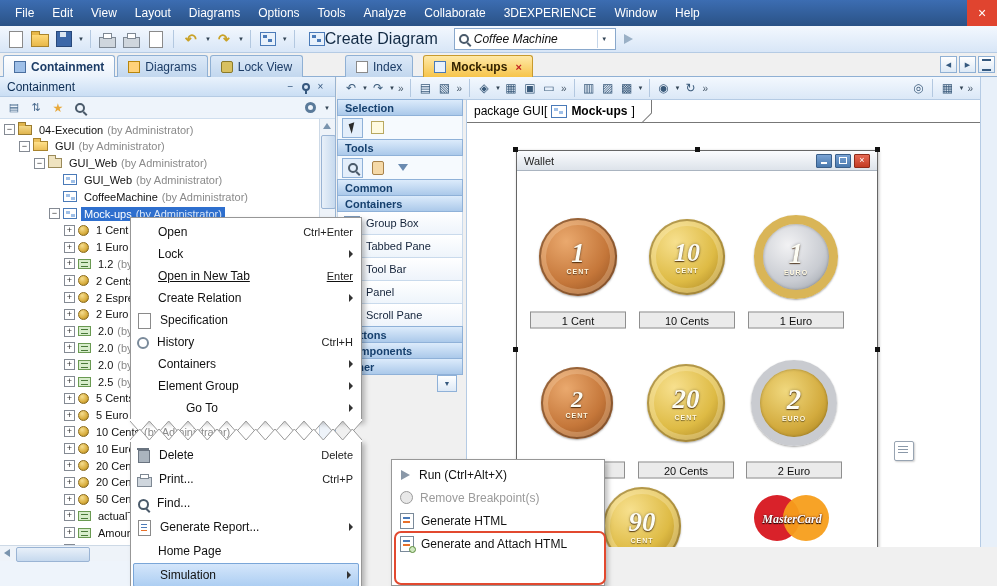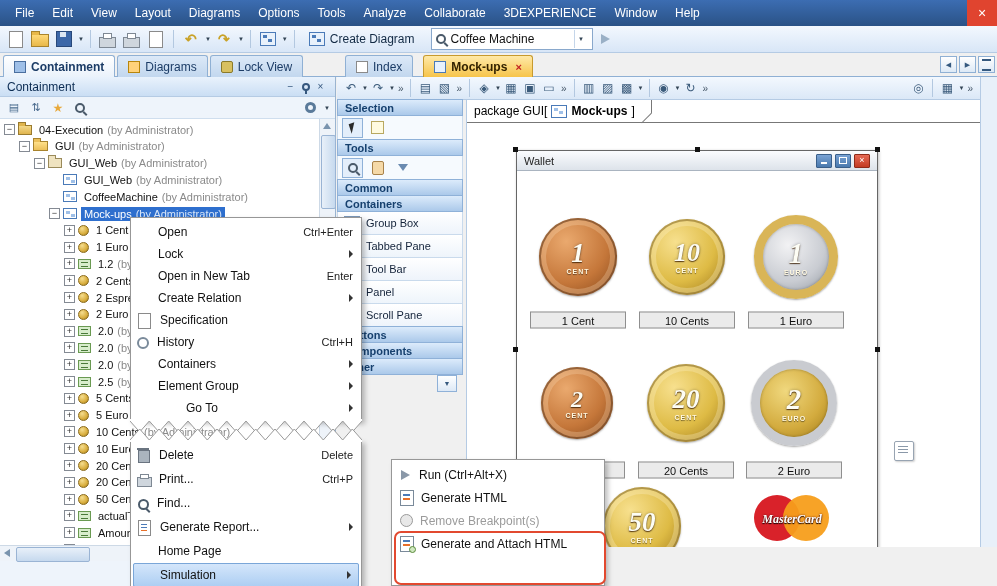--- a/index.html
+++ b/index.html
@@ -25,23 +25,23 @@
   .ic-folder::before{content:"";position:absolute;left:-1px;top:-4px;width:7px;height:3px;background:#e8b84a;border:1px solid #a8832d;border-bottom:none;}
   .ic-save{width:14px;height:14px;background:#3c67a8;border:1px solid #28487a;position:relative;}
   .ic-save::before{content:"";position:absolute;left:3px;top:0;width:6px;height:5px;background:#dce6f2;}
   .ic-print{width:15px;height:9px;background:#cfd6dd;border:1px solid #7e8893;position:relative;margin-top:6px;}
   .ic-print::before{content:"";position:absolute;left:3px;top:-5px;width:7px;height:4px;background:#fff;border:1px solid #7e8893;}
   .arr{font-size:14px;color:#c9a227;font-weight:bold;line-height:1;}
   .ic-diagblue{width:14px;height:12px;border:1px solid #4a7ab8;background:#e8f1fb;position:relative;}
   .ic-diagblue::before{content:"";position:absolute;left:2px;top:2px;width:4px;height:3px;background:#4a7ab8;box-shadow:5px 4px 0 #4a7ab8;}
   .magn{width:6px;height:6px;border:2px solid #4a5a6a;border-radius:50%;position:relative;flex:none;}
   .magn::after{content:"";position:absolute;width:2px;height:5px;background:#4a5a6a;transform:rotate(-45deg);left:7px;top:6px;}
-  #create-diagram{display:flex;align-items:center;gap:5px;padding:2px 8px;font-size:12px;color:#122a44;}
+  #create-diagram{display:flex;align-items:center;padding:2px 8px;font-size:16px;color:#122a44;}
   #scope-combo{display:flex;align-items:center;width:152px;height:20px;background:#fff;
-               border:1px solid #89a8cc;margin-left:6px;padding:0 4px;font-size:12px;color:#111;}
+               border:1px solid #89a8cc;margin-left:6px;padding:0 4px;font-size:12px;color:#111;font-style:italic;}
   #scope-combo .cv{flex:1;padding-left:5px;white-space:nowrap;overflow:hidden;}
   .dd{width:13px;height:18px;display:flex;align-items:center;justify-content:center;font-size:6px;color:#345;border-left:1px solid #c5d6ea;}
   .play{width:0;height:0;border-left:9px solid #9ab0c6;border-top:5px solid transparent;border-bottom:5px solid transparent;}
   
   #tabrow{position:absolute;left:0;top:53px;width:100%;height:24px;border-bottom:1px solid #8fb0d4;box-sizing:border-box;}
   #left-tabs{position:absolute;left:3px;bottom:-1px;display:flex;gap:2px;}
   #doc-tabs{position:absolute;left:345px;bottom:-1px;display:flex;gap:10px;}
   .tab,.dtab{display:flex;align-items:center;gap:5px;height:22px;padding:0 10px;
        background:linear-gradient(#dce9f8,#c2d7ee);border:1px solid #8fb0d4;border-bottom:none;
        border-radius:3px 3px 0 0;font-size:12px;color:#1c3c66;box-sizing:border-box;}
@@ -711,21 +711,21 @@
           </div>
           <div class="coin gold" style="left: 169px; top: 232px; width: 78px; height: 78px;">
             <span class="val" style="font-size: 27px;">20</span>
             <span class="sub">CENT</span>
           </div>
           <div class="coin euro2" style="left: 277px; top: 232px; width: 86px; height: 86px;">
             <span class="val" style="font-size: 29px;">2</span>
             <span class="sub">EURO</span>
           </div>
           <div class="coin gold" style="left: 125px; top: 355px; width: 78px; height: 78px;">
-            <span class="val" style="font-size: 27px;">50</span>
+            <span class="val" style="font-size: 27px;">90</span>
             <span class="sub">CENT</span>
           </div>
           <div class="coin-label" style="left: 61px; top: 149px;">1 Cent</div>
           <div class="coin-label" style="left: 170px; top: 149px;">10 Cents</div>
           <div class="coin-label" style="left: 279px; top: 149px;">1 Euro</div>
           <div class="coin-label" style="left: 60px; top: 299px;">2 Cents</div>
           <div class="coin-label" style="left: 169px; top: 299px;">20 Cents</div>
           <div class="coin-label" style="left: 277px; top: 299px;">2 Euro</div>
         </div>
     </div>
@@ -744,21 +744,21 @@
       <div class="crow" style="height: 22px;">
         <span class="cic "></span>
         <span class="clbl">Open</span>
         <span class="csc">Ctrl+Enter</span>
       </div>
       <div class="crow" style="height: 22px;">
         <span class="cic "></span>
         <span class="clbl">Lock</span>
         <span class="carr"></span>
       </div>
-      <div class="crow" style="height: 22px;">
+      <div class="crow" style="height: 22px; text-decoration: underline;">
         <span class="cic "></span>
         <span class="clbl">Open in New Tab</span>
         <span class="csc">Enter</span>
       </div>
       <div class="crow" style="height: 22px;">
         <span class="cic "></span>
         <span class="clbl">Create Relation</span>
         <span class="carr"></span>
       </div>
       <div class="crow" style="height: 22px;">
@@ -816,27 +816,27 @@
         <span class="carr"></span>
       </div>
     </div>
 
   <div id="sim-submenu">
     <div id="red-box"></div>
   <div class="srow">
         <span class="run-icon"></span>
         <span class="clbl">Run (Ctrl+Alt+X)</span>
       </div>
+      <div class="srow cdis">
+        <span class="remove-breakpoint-icon"></span>
+        <span class="clbl">Remove Breakpoint(s)</span>
+      </div>
       <div class="srow">
         <span class="generate-html-icon"></span>
         <span class="clbl">Generate HTML</span>
-      </div>
-      <div class="srow cdis">
-        <span class="remove-breakpoint-icon"></span>
-        <span class="clbl">Remove Breakpoint(s)</span>
       </div>
       <div class="srow">
         <span class="generate-attach-html-icon"></span>
         <span class="clbl">Generate and Attach HTML</span>
       </div>
     </div>
 
 <svg class="zig" width="232" height="14" style="top: 419px;">
       <polygon points="0,0 0.0,2 9.7,13 19.3,2 29.0,13 38.7,2 48.3,13 58.0,2 67.7,13 77.3,2 87.0,13 96.7,2 106.3,13 116.0,2 125.7,13 135.3,2 145.0,13 154.7,2 164.3,13 174.0,2 183.7,13 193.3,2 203.0,13 212.7,2 222.3,13 232.0,2 232,0" fill="#ffffff"></polygon>
       <polyline points="0.0,2 9.7,13 19.3,2 29.0,13 38.7,2 48.3,13 58.0,2 67.7,13 77.3,2 87.0,13 96.7,2 106.3,13 116.0,2 125.7,13 135.3,2 145.0,13 154.7,2 164.3,13 174.0,2 183.7,13 193.3,2 203.0,13 212.7,2 222.3,13 232.0,2" fill="none" stroke="#9a9a9a"></polyline>

